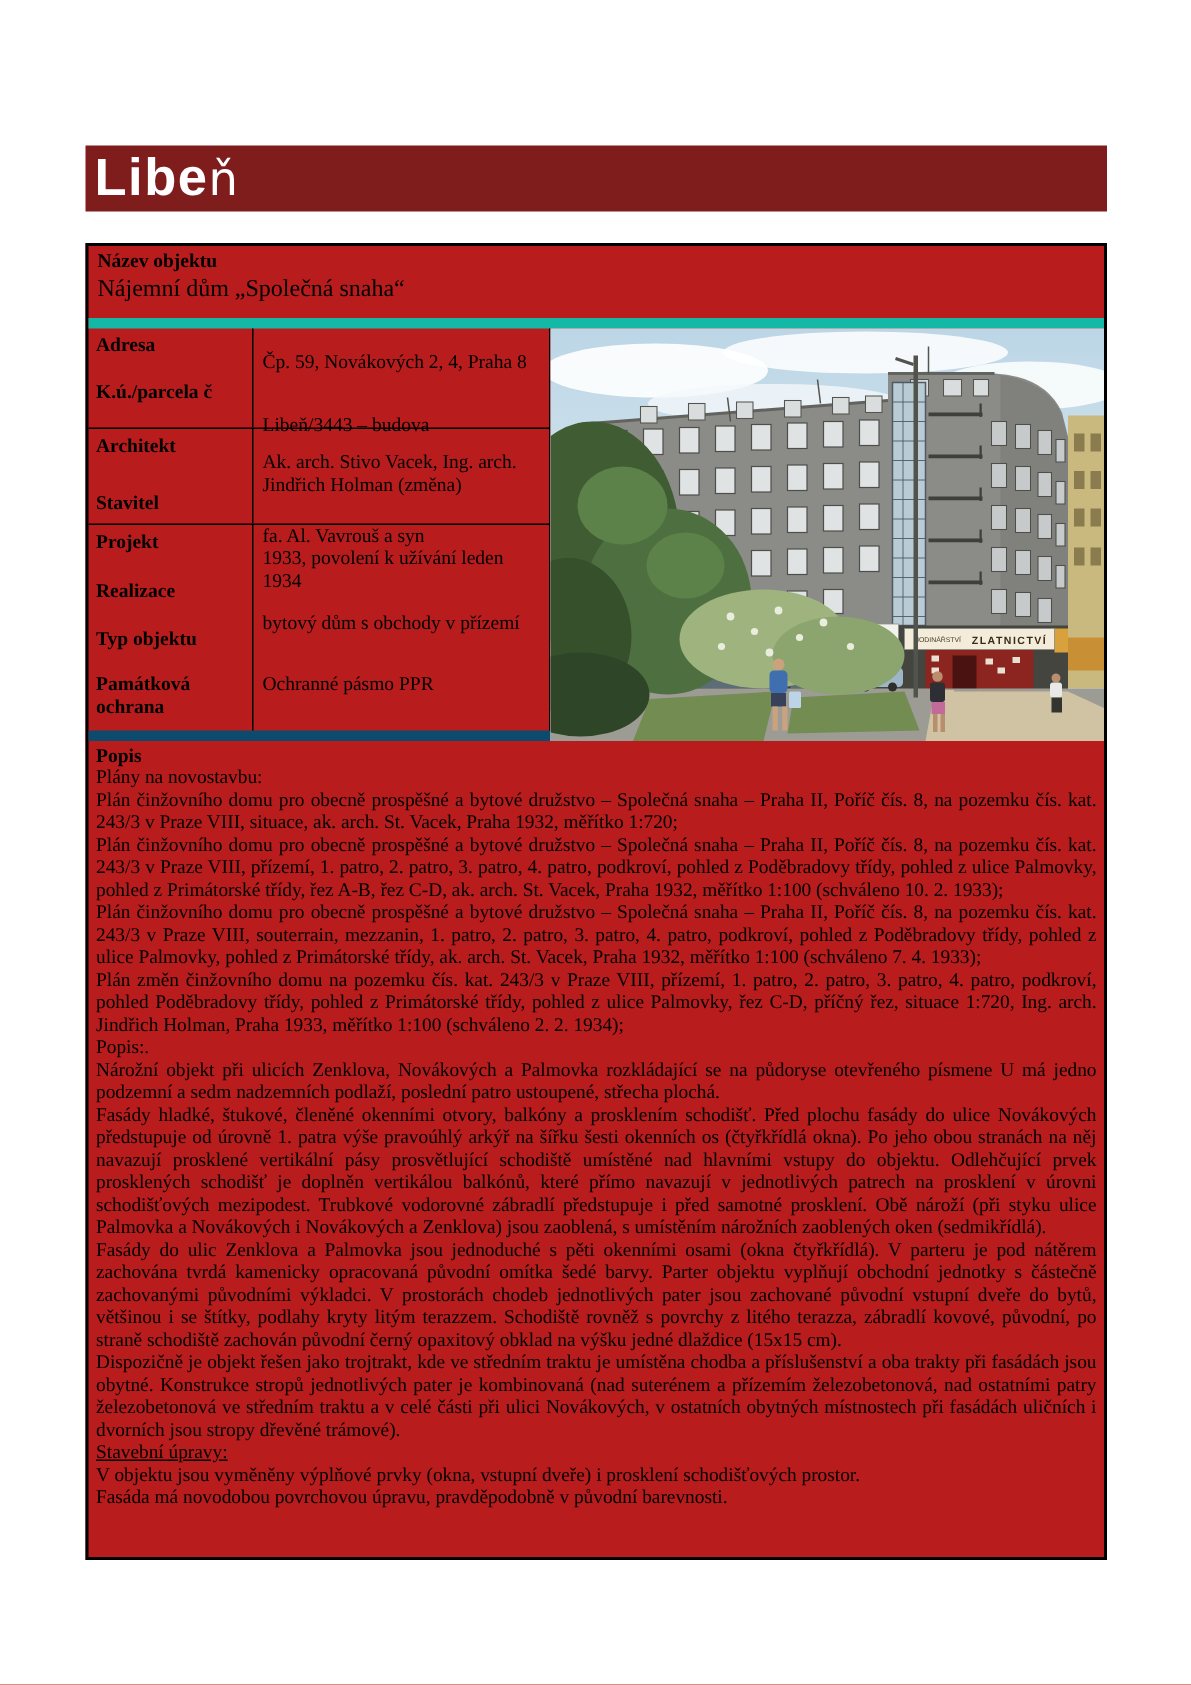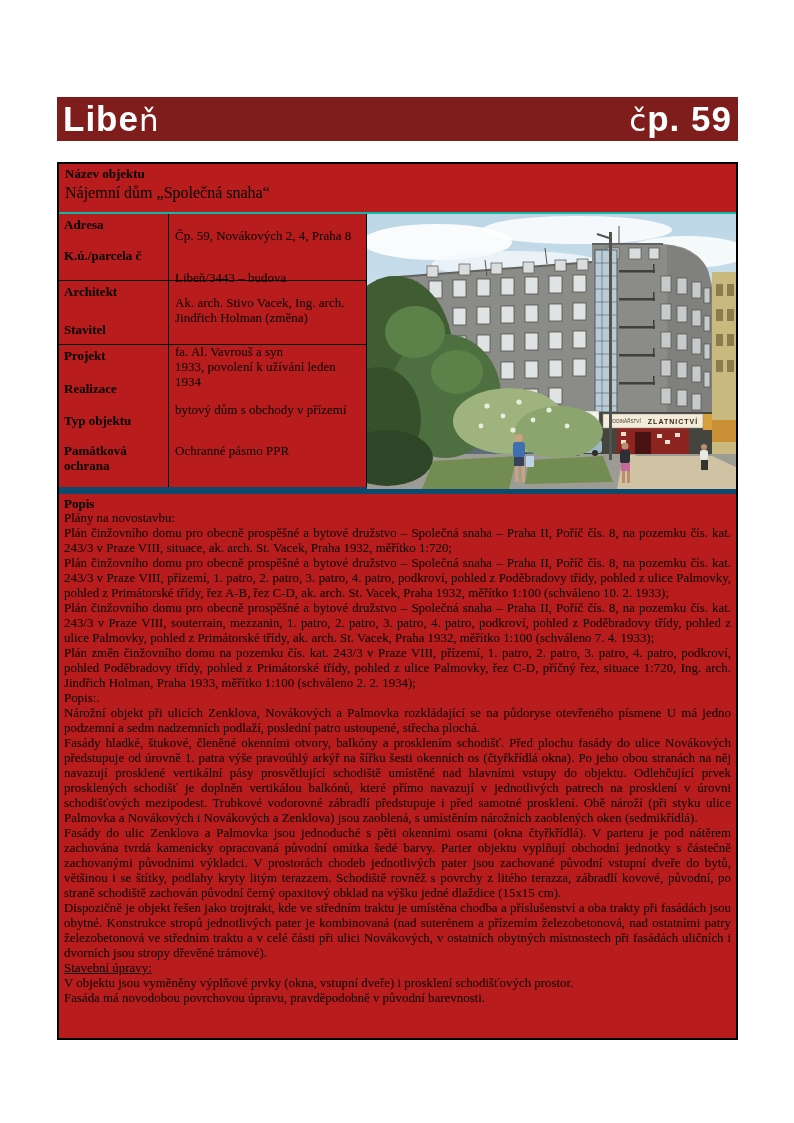--- a/index.html
+++ b/index.html
@@ -16,21 +16,21 @@
     letter-spacing:1px;
   }
   .title-bar .light{font-weight:400;font-family:"DejaVu Sans", sans-serif;font-size:31px;}
   .doc-table{
     position:absolute;left:57px;top:162px;width:681px;
     border:2px solid #000;box-sizing:border-box;background:#b91c1c;
   }
   .row-name{height:48px;box-sizing:border-box;padding:2px 6px;}
   .row-name .lbl{font-weight:700;font-size:13px;}
   .row-name .val{font-size:16px;margin-top:2px;}
-  .mid{display:flex;border-top:2px solid #14b8a6;height:275px;box-sizing:border-box;}
+  .mid{display:flex;border-top:7px solid #14b8a6;height:275px;box-sizing:border-box;}
   .left-pane{width:310px;box-sizing:border-box;border-right:1px solid #000;display:flex;flex-direction:column;}
   .info-row{display:flex;box-sizing:border-box;}
   .info-row + .info-row{border-top:1px solid #000;}
   .r2{height:66px;} .r3{height:64px;} .r4{height:145px;}
   .lbl-col{width:110px;box-sizing:border-box;border-right:1px solid #000;padding:3px 3px 0 5px;}
   .val-col{flex:1;box-sizing:border-box;padding:3px 4px 0 6px;}
   .lbl-col .cell-lbl{font-weight:700;font-size:13px;line-height:15px;}
   .val-col .cell-val{font-size:13px;line-height:15px;margin-top:11px;}
   .h31{height:31px;} .h38{height:38px;}
   .h33{height:33px;} .h32{height:32px;} .h30{height:30px;}
@@ -42,23 +42,20 @@
   .popis p.short{text-align:left;}
   .popis p.u{text-decoration:underline;}
   .sign-text{font-family:"Liberation Sans", sans-serif;}
 </style>
 </head>
 <body>
 
 <div class="title-bar">
   <div>
     <span>Libe</span><span class="light">ň</span>
-  </div>
-  <div>
-    <span class="light">č</span><span>p. 59</span>
   </div>
 </div>
 
 <div class="doc-table">
 
   <div class="row-name">
     <div class="lbl">Název objektu</div>
     <div class="val">Nájemní dům „Společná snaha“</div>
   </div>
 

